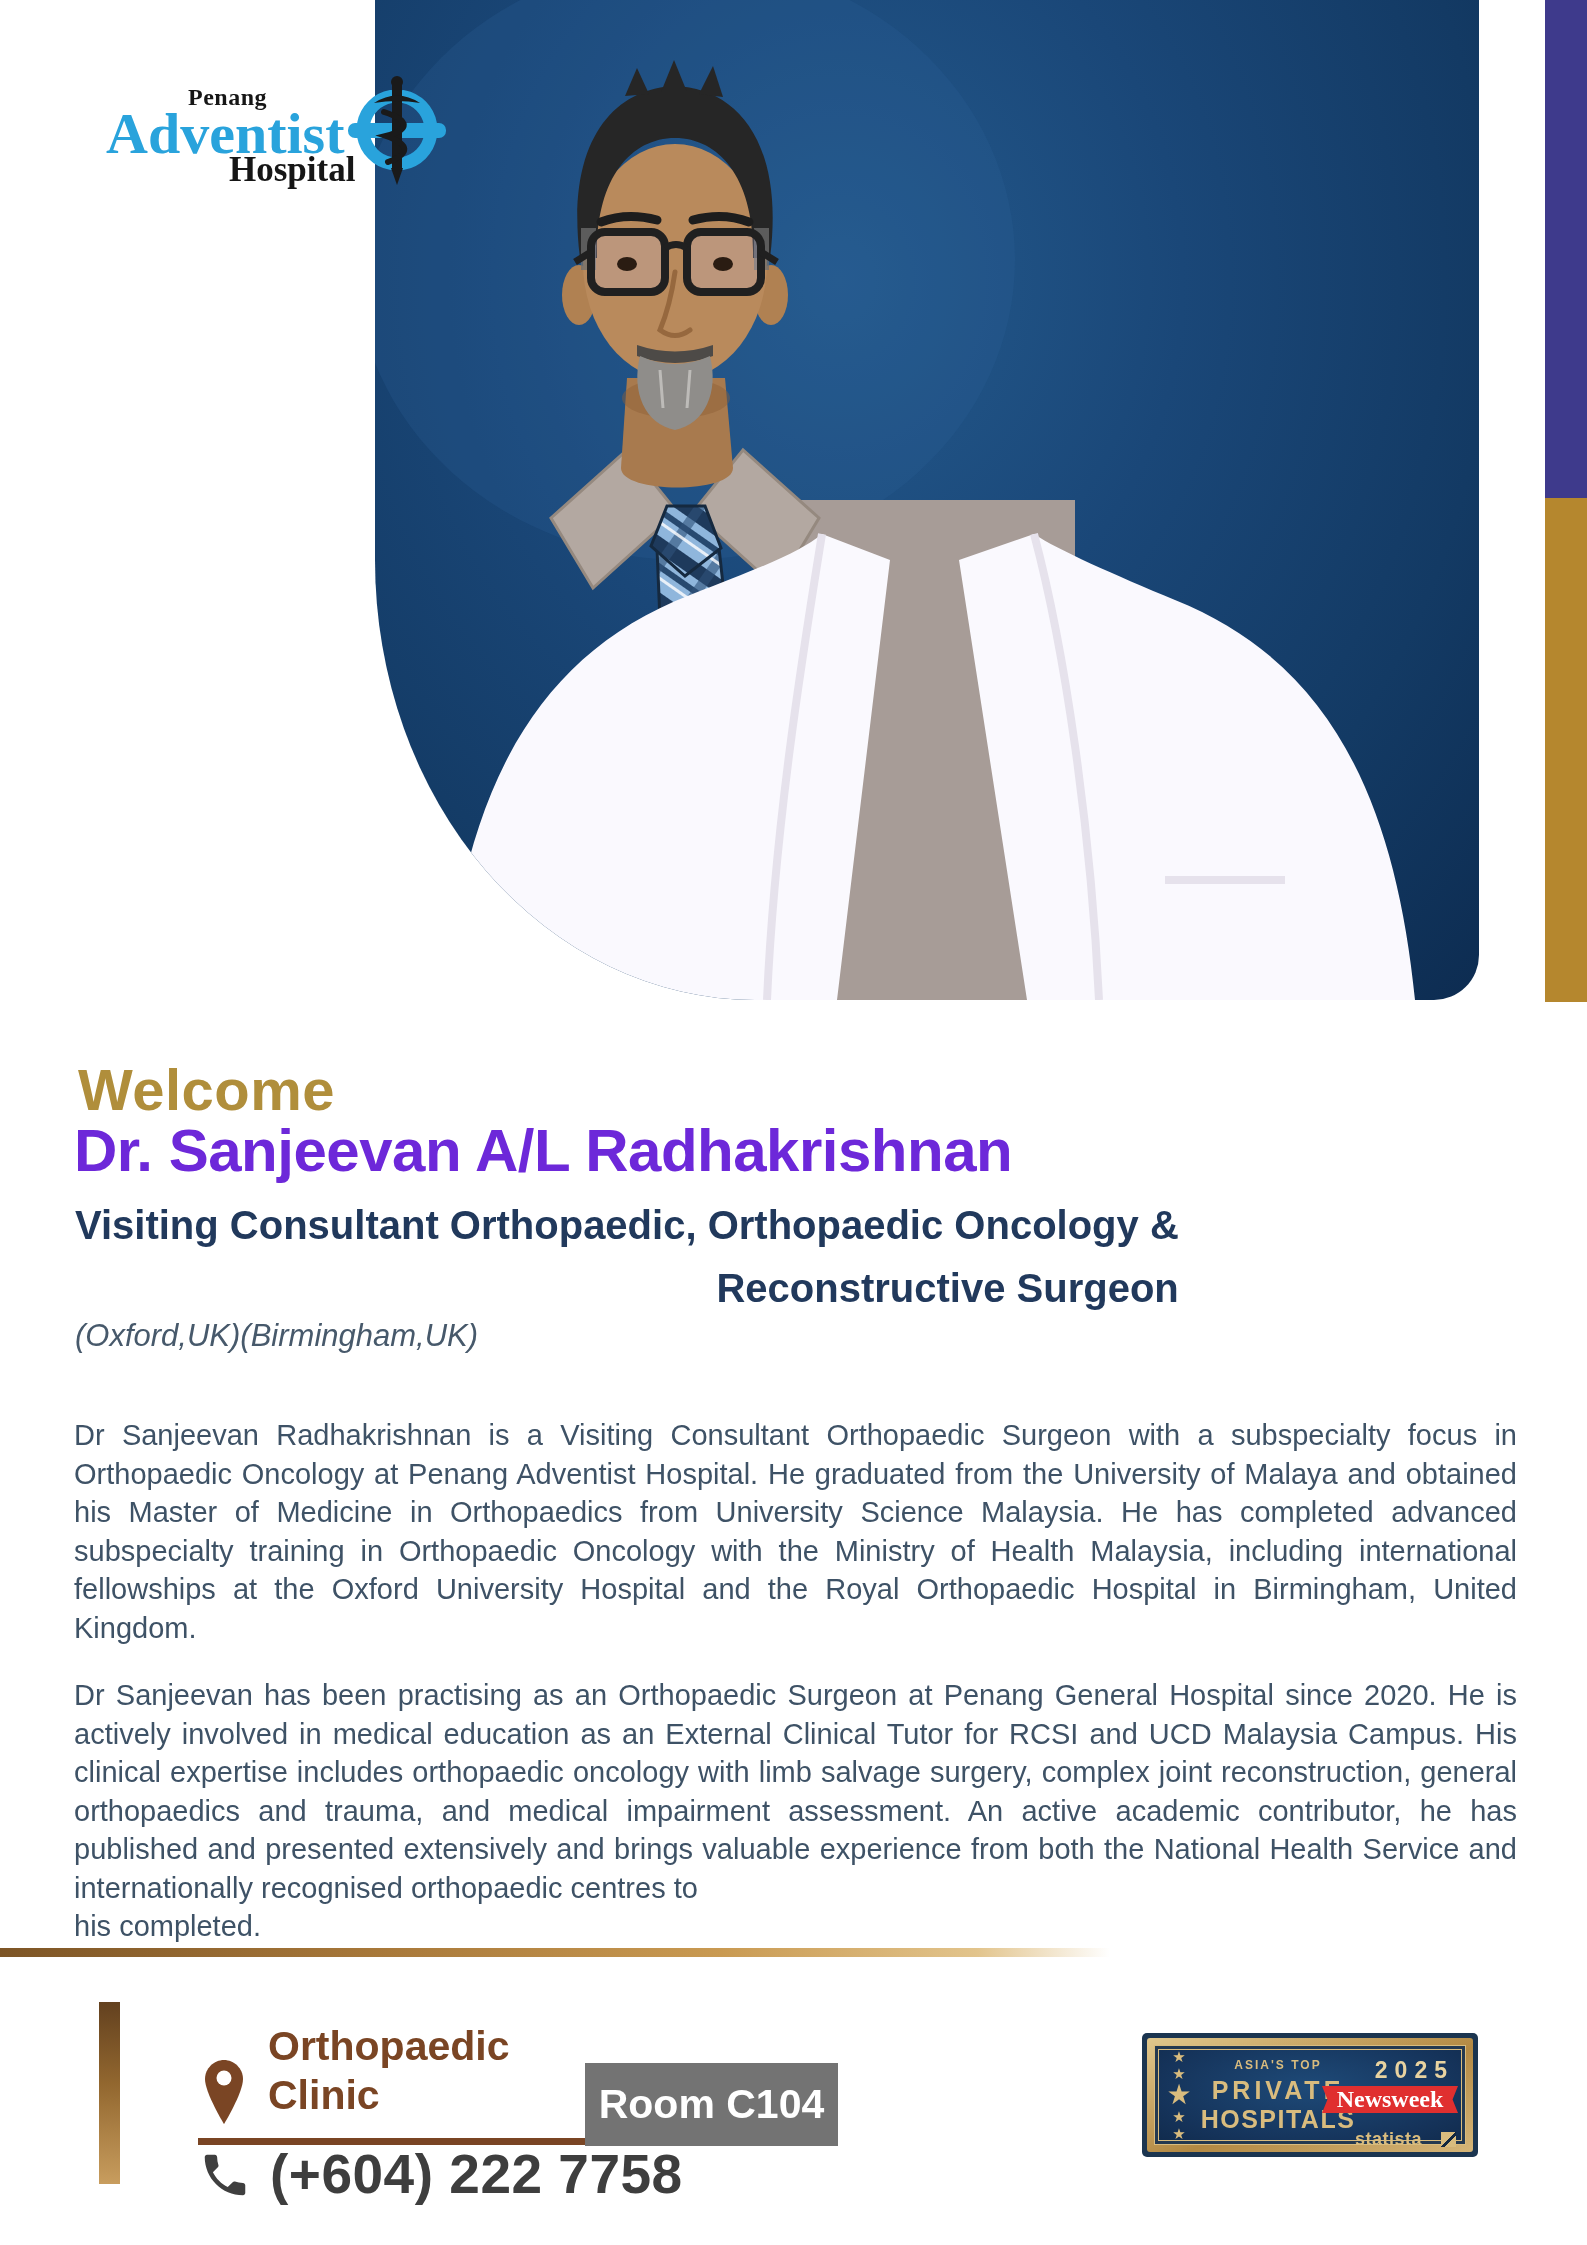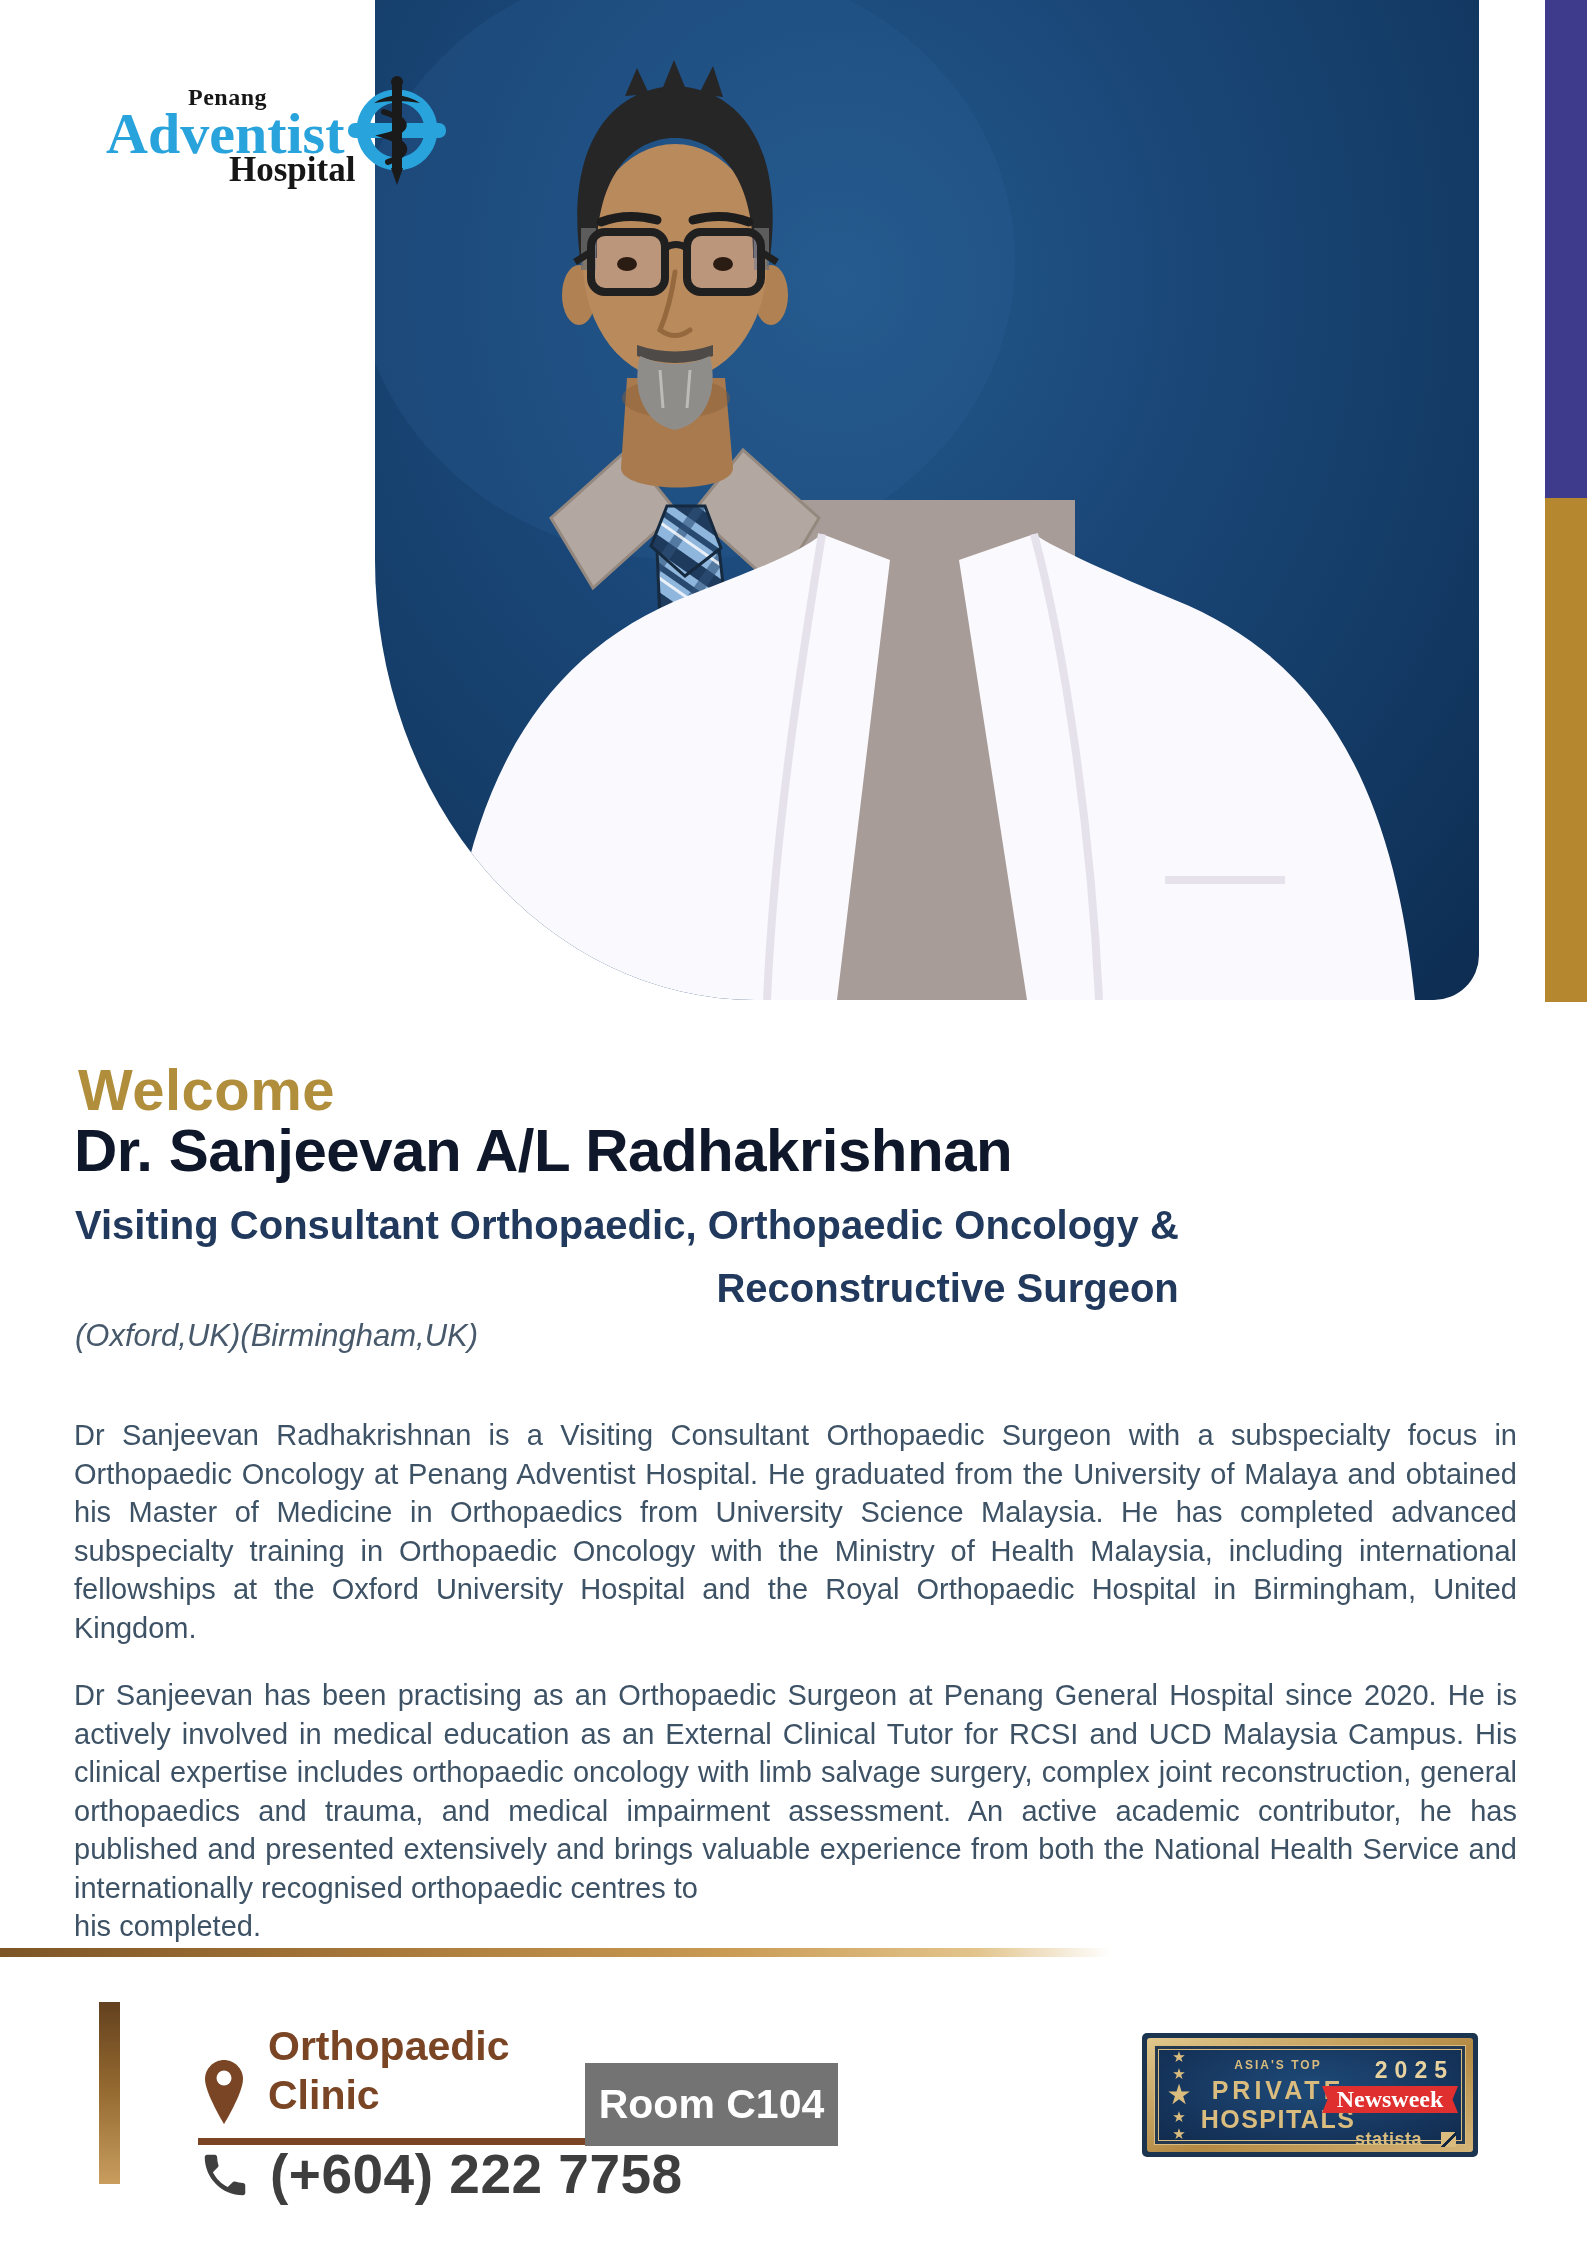--- a/index.html
+++ b/index.html
@@ -19,21 +19,21 @@
   .logo-icon{position:absolute;left:348px;top:72px;}
 
   
   .photo{position:absolute;left:375px;top:0;width:1104px;height:1000px;overflow:hidden;
          border-radius:0 0 45px 380px / 0 0 45px 440px;
          background:radial-gradient(ellipse at 42% 28%, #245a8d 0%, #1a4778 38%, #133a64 72%, #0d2c51 100%);}
   .photo svg{display:block;width:1104px;height:1000px;}
 
   
   .welcome{position:absolute;left:78px;top:1056px;font-size:58px;font-weight:700;color:#B08E3B;letter-spacing:.5px;}
-  .doc-name{position:absolute;left:74px;top:1116px;font-size:60px;font-weight:700;color:#0f172a;letter-spacing:-.5px;}
+  .doc-name{position:absolute;left:74px;top:1116px;font-size:60px;font-weight:700;color:#6d28d9;letter-spacing:-.5px;}
   .doc-title{position:absolute;left:75px;top:1194px;font-size:40px;font-weight:700;color:#21395C;line-height:63px;text-align:right;}
   .credentials{position:absolute;left:75px;top:1310px;font-size:31px;font-style:italic;color:#47596B;line-height:52px;font-weight:400;}
 
   
   .bio{position:absolute;left:74px;width:1443px;font-size:29px;line-height:38.5px;color:#3E5266;text-align:justify;}
   .bio-1{top:1416px;}
   .bio-2{top:1676px;}
 
   
   .divider{position:absolute;left:0;top:1948px;width:1110px;height:9px;

